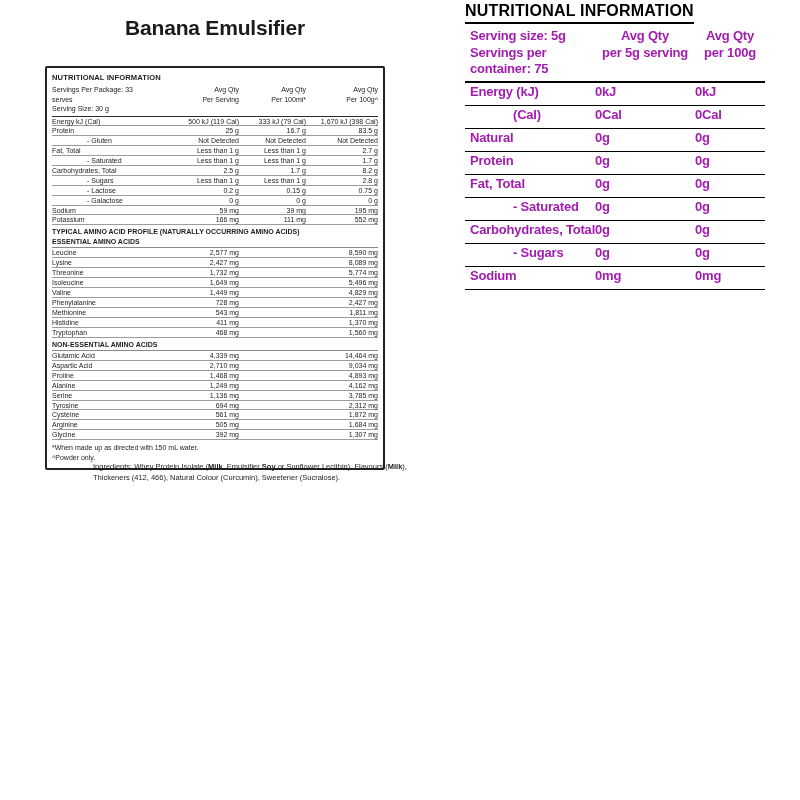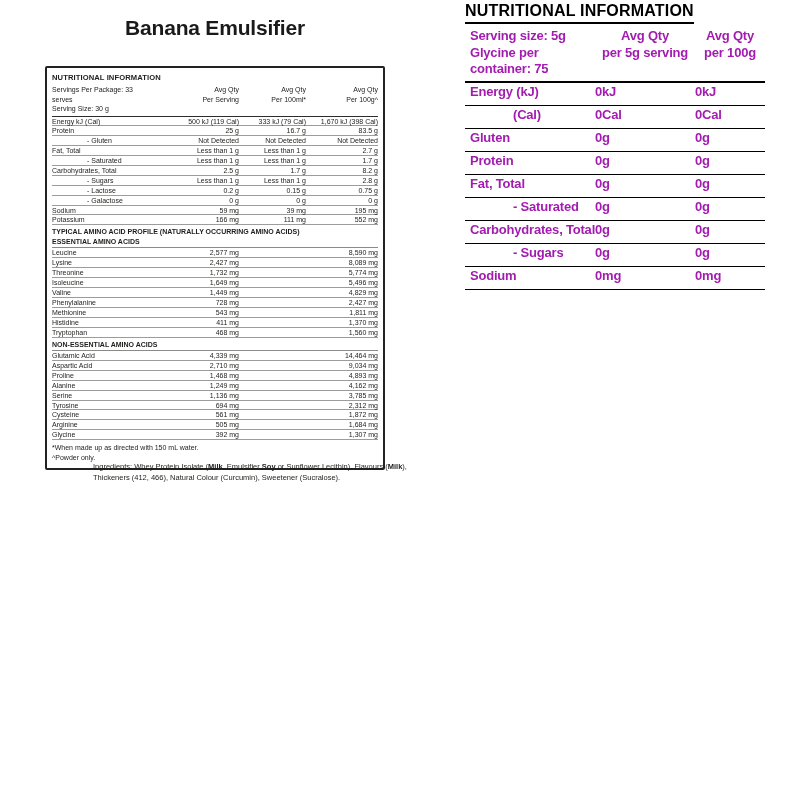--- a/index.html
+++ b/index.html
@@ -294,21 +294,21 @@
 </div>
 
 <div class="lingredients"><span>Ingredients: Whey Protein Isolate (</span><b>Milk</b><span>, Emulsifier </span><b>Soy</b><span> or Sunflower Lecithin), Flavours (</span><b>Milk</b><span>), Thickeners (412, 466), Natural Colour (Curcumin), Sweetener (Sucralose).</span></div>
 
 <div class="rtitle">NUTRITIONAL INFORMATION</div>
 
 <div class="rtable">
   <div class="rheader">
     <div class="rc0">
       <div>Serving size: 5g</div>
-      <div>Glycine per</div>
+      <div>Servings per</div>
       <div>container: 75</div>
     </div>
     <div class="rc1">
       <div>Avg Qty</div>
       <div>per 5g serving</div>
     </div>
     <div class="rc2">
       <div>Avg Qty</div>
       <div>per 100g</div>
     </div>
@@ -318,21 +318,21 @@
       <span class="rc0">Energy (kJ)</span>
       <span class="rc1">0kJ</span>
       <span class="rc2">0kJ</span>
     </div>
     <div class="rrow indent">
       <span class="rc0">(Cal)</span>
       <span class="rc1">0Cal</span>
       <span class="rc2">0Cal</span>
     </div>
     <div class="rrow">
-      <span class="rc0">Gluten</span>
+      <span class="rc0">Natural</span>
       <span class="rc1">0g</span>
       <span class="rc2">0g</span>
     </div>
     <div class="rrow">
       <span class="rc0">Protein</span>
       <span class="rc1">0g</span>
       <span class="rc2">0g</span>
     </div>
     <div class="rrow">
       <span class="rc0">Fat, Total</span>

